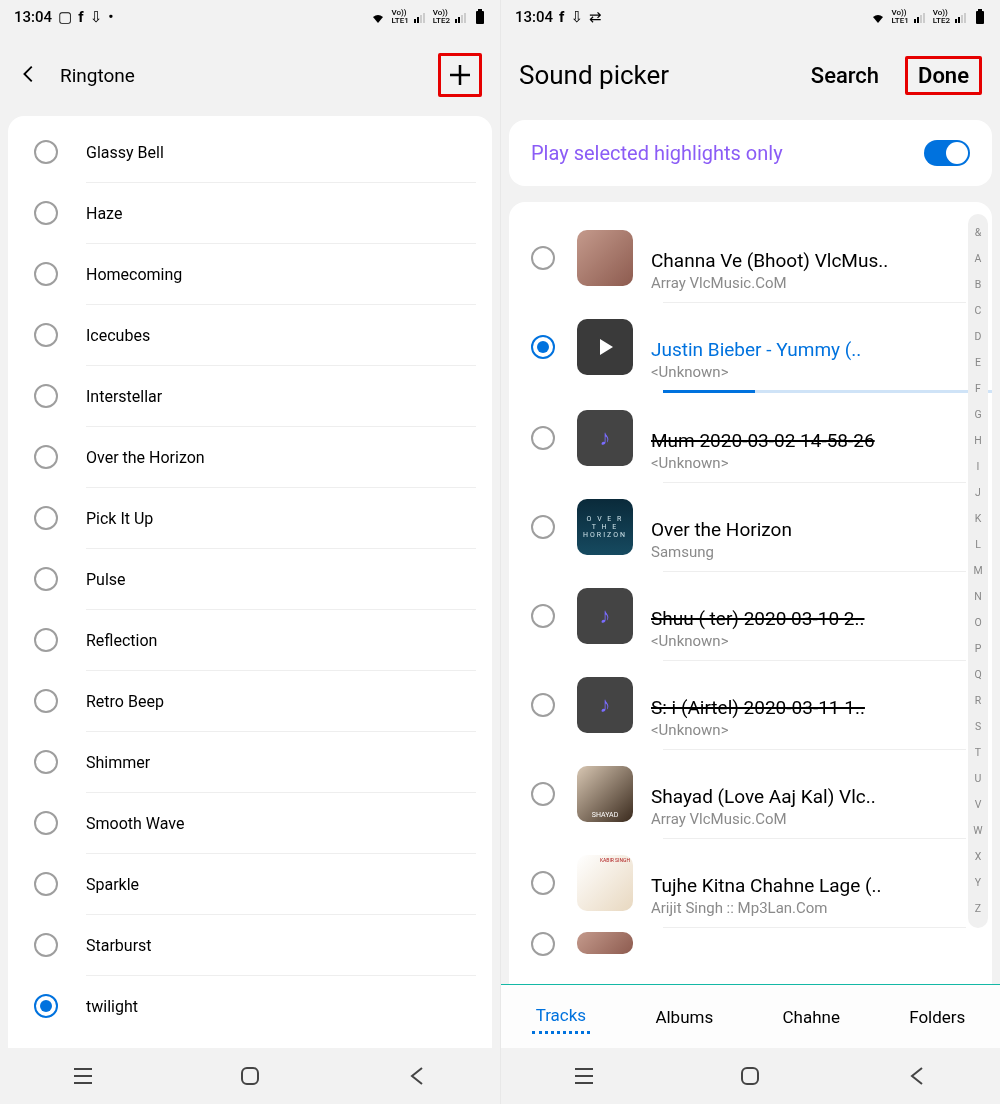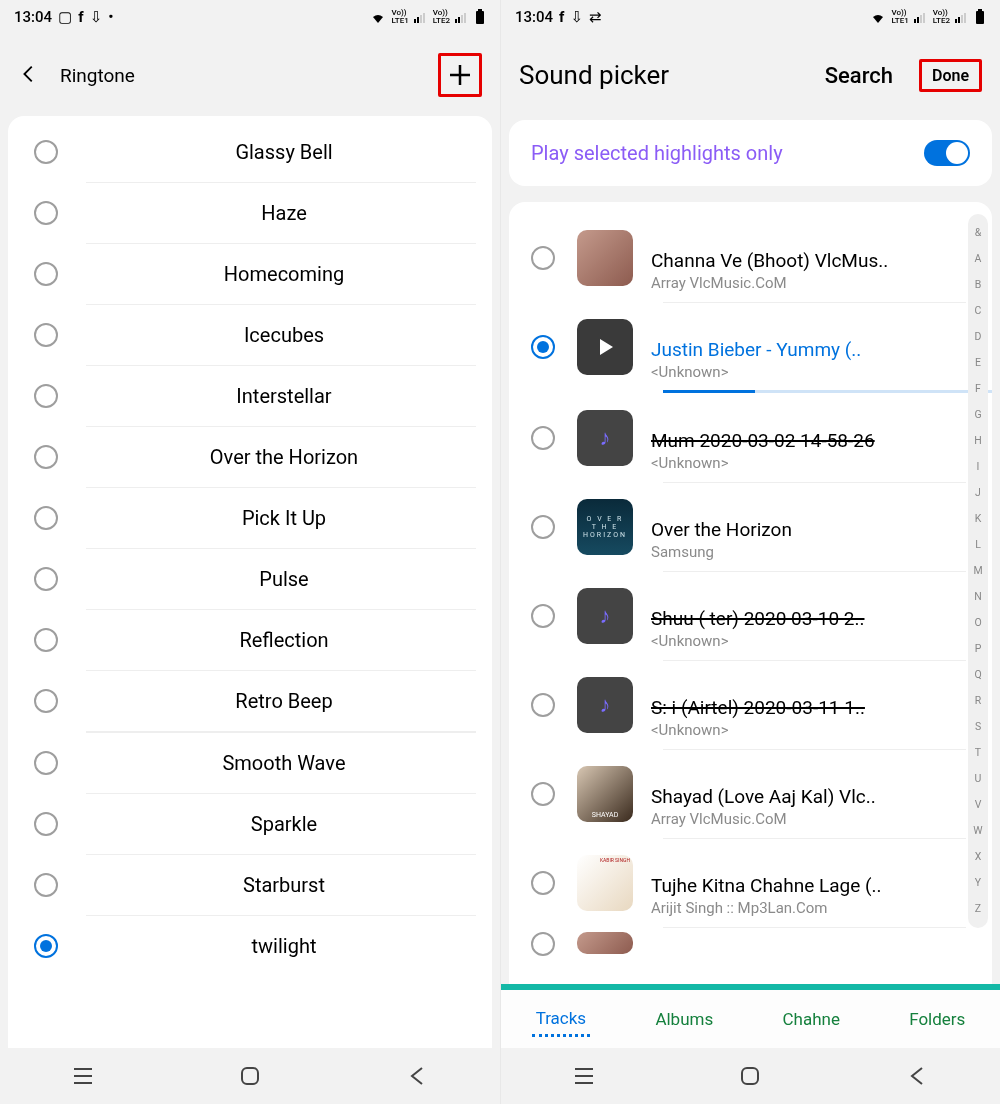--- a/index.html
+++ b/index.html
@@ -9,35 +9,35 @@
   .status-bar { height: 34px; display:flex; align-items:center; justify-content:space-between; padding: 0 14px; font-size: 15px; font-weight:500; color:#000;gap:24px; }
   .status-left { display:flex; align-items:center; gap:6px; }
   .status-right { display:flex; align-items:center; gap:5px; font-size:11px; }
   .status-right svg { display:block; }
   .header { height: 82px; display:flex; align-items:center; padding: 0 18px; gap: 20px; }
   .header .title { font-size: 19px; font-weight:400; color:#000; flex:1; }
   .header .title.big { font-size: 26px; }
   .header .back { font-size:28px; font-weight:300; cursor:pointer; }
   .header .plus-btn { width:44px; height:44px; display:flex; align-items:center; justify-content:center; cursor:pointer; }
   .header .search-btn { font-size:22px; font-weight:500; cursor:pointer; margin-right:6px; }
-  .header .done-btn  { font-size:16px; font-weight:600; cursor:pointer; padding:4px 10px;}
+  .header .done-btn  { font-size:22px; font-weight:600; cursor:pointer; padding:4px 10px;}
   .red-box { border: 3px solid #e60000; border-radius:2px; }
 
   .card { background:#fff; margin: 0 8px; border-radius: 16px; padding: 0; }
   .highlights-card { display:flex; align-items:center; padding: 20px 22px; margin-top: 4px; }
   .highlights-card .label { flex:1; font-size: 20px; color:#8b5cf6; }
   .toggle { width:46px; height:26px; border-radius:13px; background:#0072de; position:relative; cursor:pointer; }
   .toggle::after { content:""; position:absolute; right:2px; top:2px; width:22px; height:22px; border-radius:50%; background:#fff; }
 
   .ringtone-list { flex:1; background:#fff; margin: 0 8px; border-radius: 16px 16px 0 0; padding: 6px 0 0 0; overflow:hidden; }
   .ringtone-row { display:flex; align-items:center; height: 60px; padding: 0 10px 0 26px; cursor:pointer; }
   .ringtone-row .radio { width:24px; height:24px; border:2px solid #9e9e9e; border-radius:50%; margin-right: 28px; flex-shrink:0; display:flex; align-items:center; justify-content:center; }
   .ringtone-row.selected .radio { border-color:#0072de; }
   .ringtone-row.selected .radio::after { content:""; width:12px; height:12px; background:#0072de; border-radius:50%; }
-  .ringtone-row .name { font-size: 20px; color:#000; flex:1;text-align:center; }
+  .ringtone-row .name { font-size: 16px; color:#000; flex:1; }
   .ringtone-list .sep { height:1px; background:#eee; margin-left: 78px; margin-right: 16px; }
 
   .track-list { flex:1; background:#fff; margin: 16px 8px 0 8px; border-radius:16px 16px 0 0; padding: 12px 0 0 0; overflow:hidden; position:relative; }
   .track-row { display:flex; align-items:center; height: 88px; padding: 0 32px 0 22px; cursor:pointer; position:relative; }
   .track-row .radio { width:24px; height:24px; border:2px solid #9e9e9e; border-radius:50%; margin-right: 22px; flex-shrink:0; display:flex; align-items:center; justify-content:center; }
   .track-row.selected .radio { border-color:#0072de; }
   .track-row.selected .radio::after { content:""; width:12px; height:12px; background:#0072de; border-radius:50%; }
   .track-row .thumb { width:56px; height:56px; border-radius:10px; background:#444; margin-right: 18px; flex-shrink:0; display:flex; align-items:center; justify-content:center; }
   .track-row .thumb.play { background:#3a3a3a; }
   .track-row .info { flex:1; min-width:0; }
@@ -45,22 +45,22 @@
   .track-row.selected .song { color:#0072de; }
   .track-row .artist { font-size:15px; color:#8a8a8a; white-space:nowrap; overflow:hidden; text-overflow:ellipsis; margin-top:2px; }
   .track-row.strike .song { text-decoration: line-through; text-decoration-thickness:2px; }
   .track-sep { height:1px; background:#eee; margin-left: 154px; margin-right:26px; }
   .track-progress { height:3px; background:#cfe3f7; margin: 0 0 0 154px; position:relative; top:-1px; }
   .track-progress .bar { height:3px; background:#0072de; width:28%; }
 
   .index-bar { position:absolute; right: 4px; top: 12px; width: 20px; background:#f0f0f0; border-radius:10px; padding: 6px 0; display:flex; flex-direction:column; align-items:center; gap:0; }
   .index-bar span { font-size:10.5px; color:#888; line-height: 26px; }
 
-  .bottom-tabs { height: 64px; display:flex; align-items:center; justify-content:space-around; background:#fdfdfd; border-top: 6px solid #14b8a6; margin-top:auto; }
-  .bottom-tabs .tab { font-size:17px; color:#15803d; cursor:pointer; padding: 6px 4px; }
+  .bottom-tabs { height: 64px; display:flex; align-items:center; justify-content:space-around; background:#fdfdfd; border-top: 1px solid #14b8a6; margin-top:auto; }
+  .bottom-tabs .tab { font-size:17px; color:#000000; cursor:pointer; padding: 6px 4px; }
   .bottom-tabs .tab.active { color:#0072de; border-bottom: 3px dotted #0072de; }
 
   .nav-bar { height: 56px; display:flex; align-items:center; justify-content:space-around; background:#f2f2f2; }
   .nav-bar .nav-btn { width:34px; height:34px; display:flex; align-items:center; justify-content:center; cursor:pointer; }
 
   .music-note { font-size:22px; }
   .thumb.album1 { background: linear-gradient(135deg,#c49a8c,#8d5b4f); }
   .thumb.album-oth { background: linear-gradient(180deg,#0a2a3a,#164a60); display:flex; flex-direction:column; align-items:center; justify-content:center; color:#cfe3ea; font-size:7px; letter-spacing:2px; }
   .thumb.album-shayad { background: linear-gradient(135deg,#d8c7b3,#3a2a1d); position:relative; }
   .thumb.album-shayad::after { content:"SHAYAD"; position:absolute; bottom:3px; left:0; right:0; text-align:center; font-size:7px; color:#fff; }
@@ -172,20 +172,24 @@
       <div class="ringtone-row">
         <span class="radio"></span>
         <span class="name">Reflection</span>
       </div>
       <div class="sep"></div>
       <div class="ringtone-row">
         <span class="radio"></span>
         <span class="name">Retro Beep</span>
       </div>
       <div class="sep"></div>
+      <div class="ringtone-row">
+        <span class="radio"></span>
+        <span class="name">Shimmer</span>
+      </div>
       <div class="sep"></div>
       <div class="ringtone-row">
         <span class="radio"></span>
         <span class="name">Smooth Wave</span>
       </div>
       <div class="sep"></div>
       <div class="ringtone-row">
         <span class="radio"></span>
         <span class="name">Sparkle</span>
       </div>

